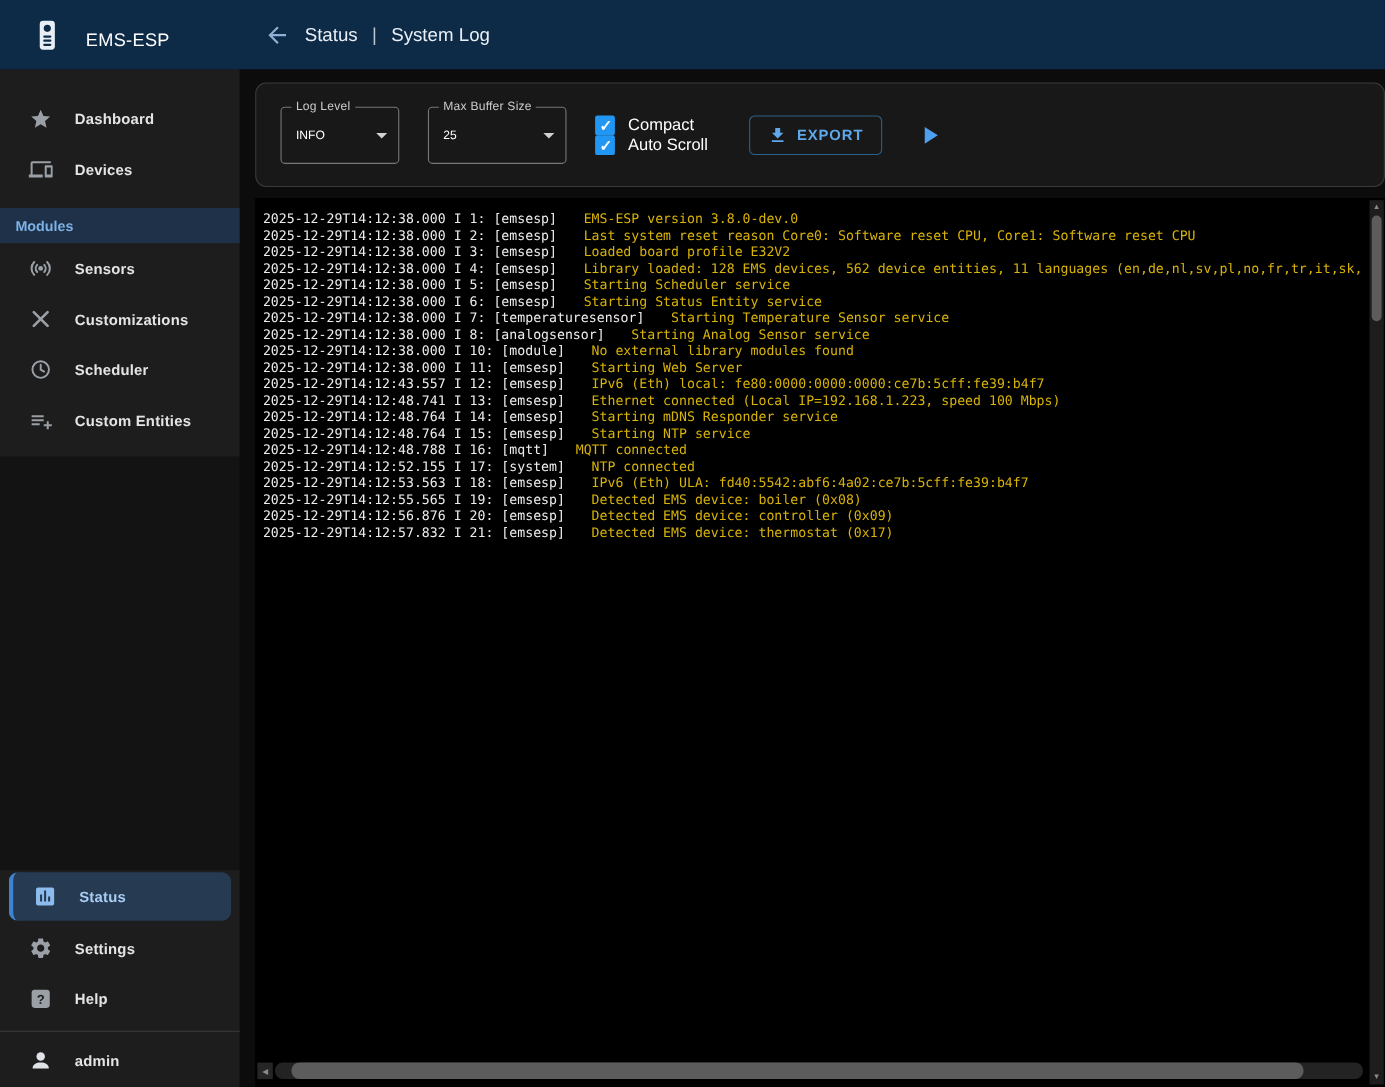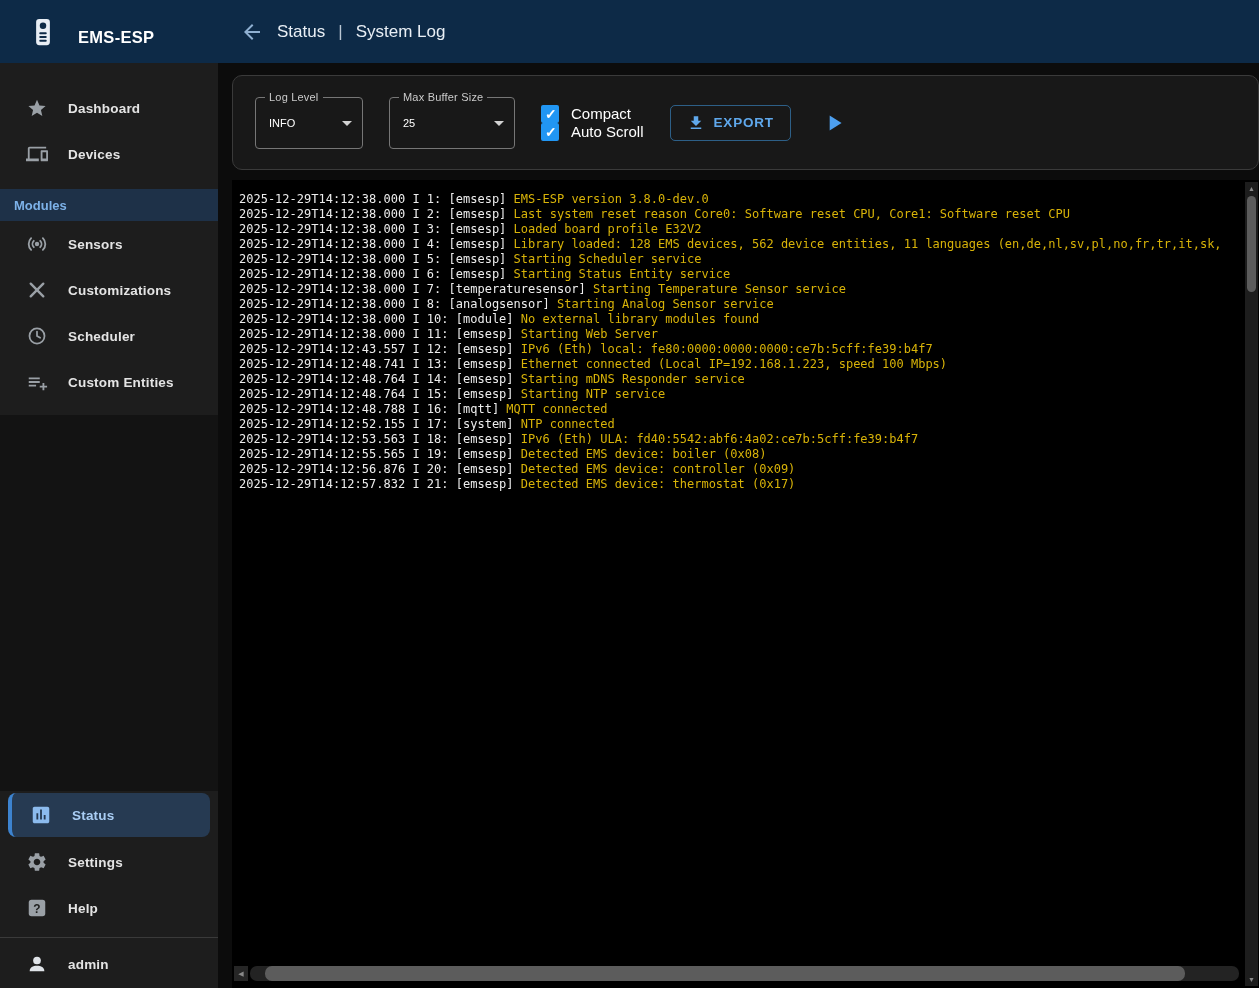--- a/index.html
+++ b/index.html
@@ -4,21 +4,21 @@
 <style>
   * { margin:0; padding:0; box-sizing:border-box; }
   html,body { width:1259px; height:988px; background:#0c0c0c; overflow:hidden;
               font-family:"Liberation Sans", sans-serif; }
 
   
   .appbar{position:absolute;left:0;top:0;width:1259px;height:63px;background:#0d2a47;
           display:flex;align-items:center;z-index:5;}
   .brand{width:218px;height:100%;display:flex;align-items:center;padding-left:28px;gap:20px;}
   .logo{width:30px;height:30px;}
-  .brand-title{color:#ffffff;font-size:16.5px;font-weight:bold;letter-spacing:.3px;margin-top:12px;}
+  .brand-title{color:#ffffff;font-size:16.5px;font-weight:normal;letter-spacing:.3px;margin-top:12px;}
   .crumbs{display:flex;align-items:center;margin-left:22px;gap:13px;}
   .back{width:24px;height:24px;color:#8fb0d2;cursor:pointer;}
   .crumb{font-size:17px;color:#e9eff5;font-weight:500;}
   .sep{color:#bac7d3;font-weight:400;}
 
   
   .sidebar{position:absolute;left:0;top:63px;width:218px;height:925px;background:#131313;
            display:flex;flex-direction:column;}
   .nav-block{background:#1d1d1d;}
   .nav-block.top{padding-top:22px;padding-bottom:10px;}
@@ -53,31 +53,31 @@
          border-top:5px solid #d2d2d2;}
   .checks{display:flex;flex-direction:column;}
   .check-row{display:flex;align-items:center;gap:12px;cursor:pointer;}
   .cb{width:18px;height:18px;border-radius:2px;border:2px solid #9aa0a6;position:relative;flex:none;}
   .cb.checked{background:#2196f3;border-color:#2196f3;}
   .cb.checked::after{content:"✓";position:absolute;left:2px;top:-1px;color:#fff;font-size:14px;
                      font-weight:bold;}
   .check-label{color:#ffffff;font-size:15px;}
   .export-btn{display:flex;align-items:center;gap:9px;height:36px;padding:0 16px;background:transparent;
               border:1px solid rgba(66,165,245,.5);border-radius:5px;color:#5fa8ec;font-size:13.5px;
-              font-weight:bold;letter-spacing:.8px;cursor:pointer;font-family:inherit;}
+              font-weight:bold;letter-spacing:.8px;cursor:pointer;font-family:inherit;margin-left:11px;}
   .export-btn .icon{width:18px;height:18px;color:#5fa8ec;}
   .play{width:26px;height:26px;color:#4d9fef;margin-left:4px;cursor:pointer;}
 
   
   .console{position:absolute;left:14px;top:117px;right:0;bottom:0;background:#000000;}
   .log-content{position:absolute;left:7px;top:12px;right:20px;bottom:26px;overflow:hidden;
                font-family:"DejaVu Sans Mono", monospace;font-size:12px;line-height:15px;}
   .log-line{white-space:pre;height:15px;}
   .lw{color:#ededed;}
-  .ly{color:#d8b308;}
+  .ly{color:#d8b308;margin-left:17px;}
 
   .vscroll{position:absolute;right:1px;top:2px;bottom:2px;width:13px;background:#1d1d1d;
            display:flex;flex-direction:column;align-items:center;justify-content:space-between;
            padding:2px 0;}
   .varrow{color:#8a8a8a;font-size:7px;line-height:9px;}
   .vthumb{position:absolute;top:14px;left:2px;right:2px;height:96px;background:#5c5c5c;border-radius:6px;}
   .hscroll{position:absolute;left:2px;right:20px;bottom:7px;height:15px;display:flex;
            align-items:center;gap:2px;}
   .harrow{width:14px;height:15px;background:#262626;color:#8a8a8a;font-size:7px;display:flex;
           align-items:center;justify-content:center;}

